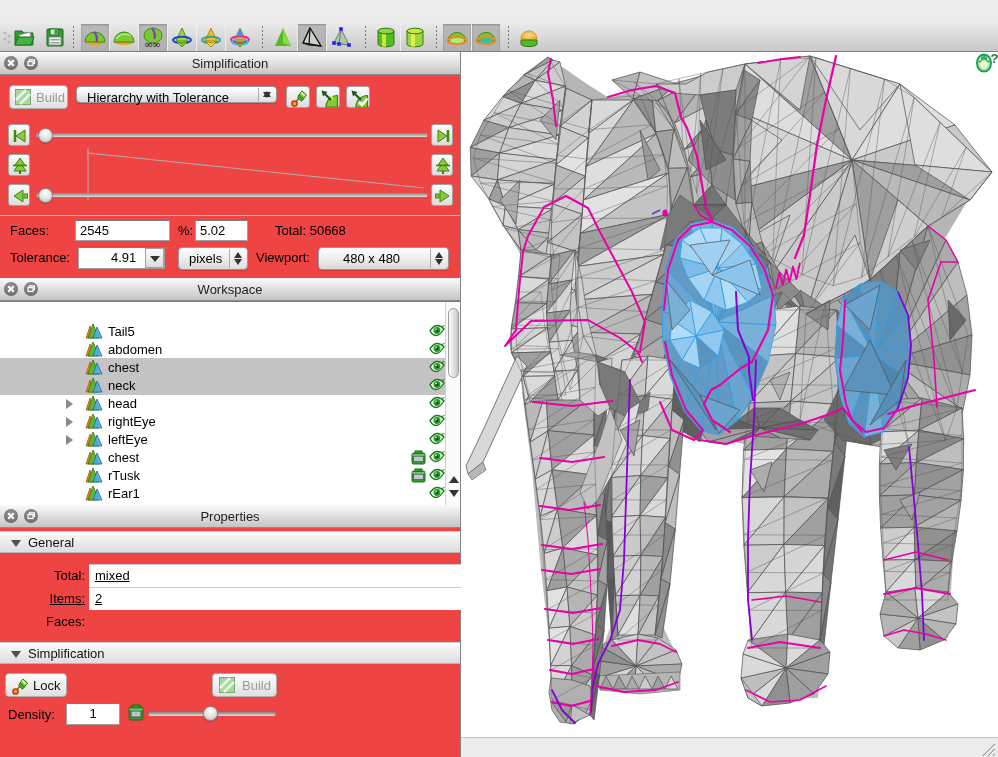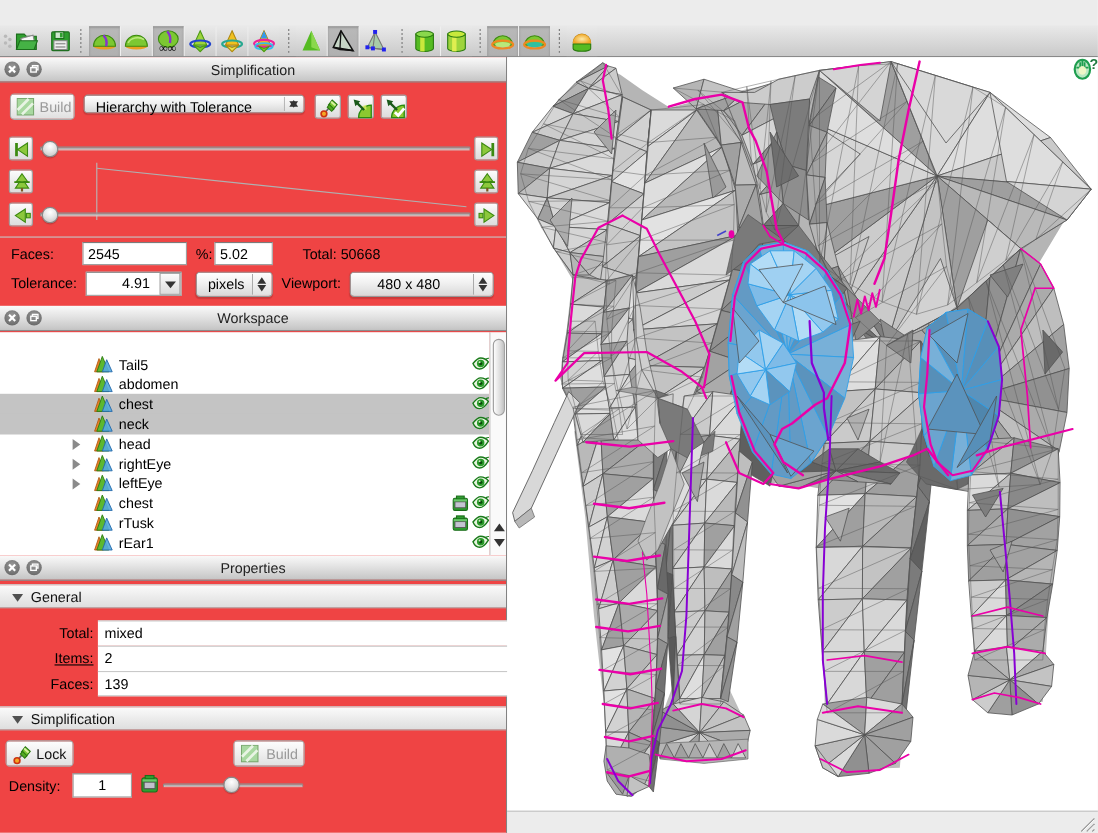--- a/index.html
+++ b/index.html
@@ -70,21 +70,21 @@
 #wsthumb { position:absolute; left:2px; top:6px; width:11px; height:70px; border-radius:6px;
   background:linear-gradient(90deg,#fdfdfd,#d8d8d8 70%,#c2c2c2); border:1px solid #9a9a9a; }
 .sarrow { position:absolute; left:3px; width:0; height:0; border-left:5px solid transparent; border-right:5px solid transparent; }
 
 .sechead { position:absolute; left:0; width:460px; height:22px;
   background:linear-gradient(#fbfbfb,#ececec 50%,#dedede); border-top:1px solid #cfcfcf; border-bottom:1px solid #b4b4b4; }
 .sechead .st { position:absolute; left:28px; top:3px; font-size:13px; color:#111; }
 .sechead .tri { position:absolute; left:11px; top:8px; width:0; height:0;
   border-left:5px solid transparent; border-right:5px solid transparent; border-top:7px solid #505050; }
 .prow-field { position:absolute; left:89px; width:412px; height:23px; background:#fff;
-  border-top:1px solid #c9c9c9; font-size:13px; padding:3px 0 0 6px; }
+  border-top:1px solid #c9c9c9; font-size:13px; padding:3px 0 0 6px;text-decoration:underline; }
 .prow-lbl { position:absolute; font-size:13px; color:#000; text-align:right; width:80px; }
 
 #viewport { position:absolute; left:461px; top:52px; width:537px; height:685px; background:#ffffff; }
 #statusbar { position:absolute; left:461px; top:737px; width:537px; height:20px;
   background:#ececec; border-top:1px solid #c2c2c2; }
 </style>
 </head>
 <body>
 <div id="win">
 
@@ -579,21 +579,20 @@
     </div>
     <div class="sechead" style="top:479px">
         <div class="tri"></div>
         <div class="st">General</div>
       </div>
     <div class="prow-lbl" style="left:5px; top:516px;">Total:</div>
     <div class="prow-field" style="top:512px;">mixed</div>
     <div class="prow-lbl" style="left:5px; top:539px;text-decoration:underline;">Items:</div>
     <div class="prow-field" style="top:535px;">2</div>
     <div class="prow-lbl" style="left:5px; top:562px;">Faces:</div>
-    <div class="prow-field" style="top:558px; border-bottom:1px solid #c9c9c9;">139</div>
     <div class="sechead" style="top:590px">
         <div class="tri"></div>
         <div class="st">Simplification</div>
       </div>
     <div class="bigbtn" style="left:5px; top:621px; width:62px;">
       <svg class="abs" style="left:4px;top:2px" width="20" height="20" viewBox="0 0 20 20">
         <path d="M6 15 L11 9" stroke="#666" stroke-width="1.5"></path>
         <circle cx="5.5" cy="15.5" r="2.6" fill="#f5a623" stroke="#cc3311" stroke-width="1.5"></circle>
         <path d="M9.5 7.5 L13 3 L17.5 7 L14 11.5 Z" fill="#7cc832" stroke="#2a7a10"></path>
         <path d="M8.5 9.5 L10.5 7 L14.5 11 L12.5 13.2 Z" fill="#55aa22" stroke="#2a7a10"></path>

